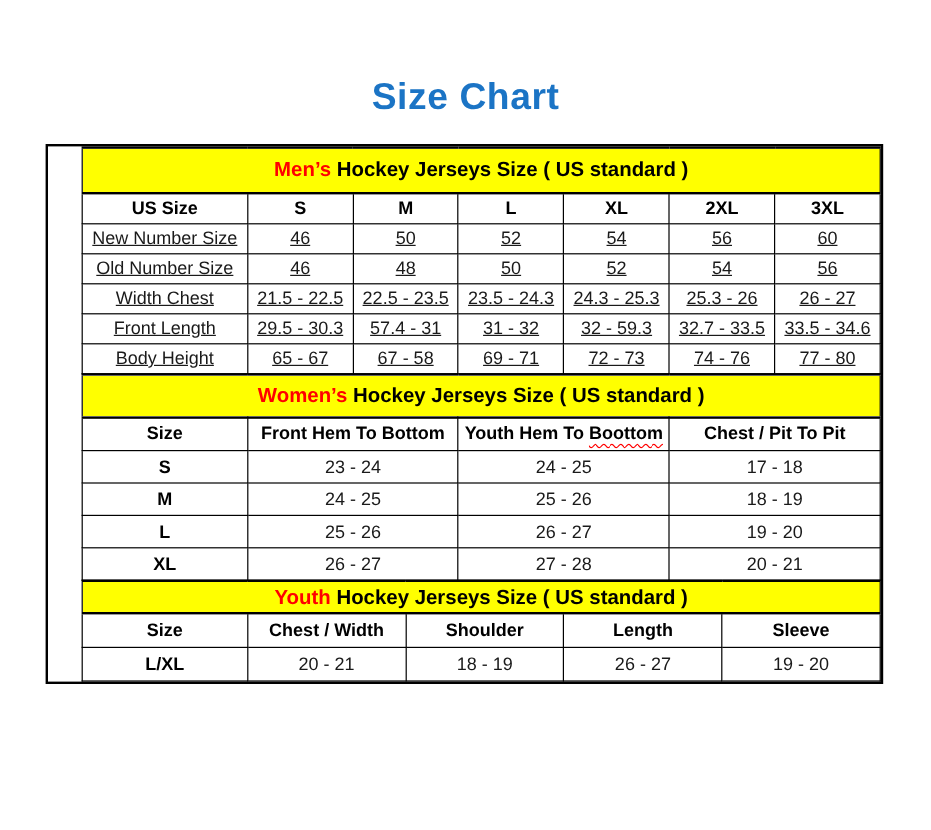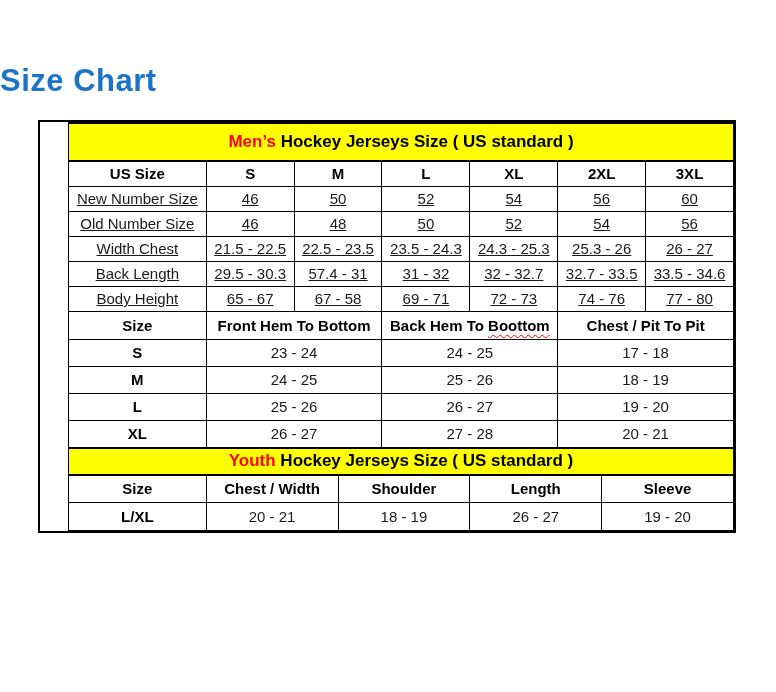--- a/index.html
+++ b/index.html
@@ -10,21 +10,21 @@
   }
   *{box-sizing:border-box;}
   html,body{margin:0;padding:0;}
   body{
     width:776px;height:692px;background:#ffffff;
     font-family:"Liberation Sans", sans-serif;color:#1a1a1a;
     position:relative;overflow:hidden;
   }
   .title{
     position:absolute;top:63px;left:0;width:776px;margin:0;
-    text-align:left;font-size:31px;font-weight:700;
+    text-align:center;font-size:31px;font-weight:700;
     color:var(--title-blue);letter-spacing:0.5px;
   }
   .chart{
     position:absolute;left:38px;top:120px;width:698px;
     border:2px solid var(--border-black);background:#ffffff;padding-left:28px;
   }
   table.tbl{
     border-collapse:collapse;width:100%;table-layout:fixed;
   }
   table.tbl + table.tbl{margin-top:-1px;}
@@ -118,25 +118,25 @@
     <tr class="data">
       <td>Width Chest</td>
       <td>21.5 - 22.5</td>
       <td>22.5 - 23.5</td>
       <td>23.5 - 24.3</td>
       <td>24.3 - 25.3</td>
       <td>25.3 - 26</td>
       <td>26 - 27</td>
     </tr>
     <tr class="data">
-      <td>Back Length</td>
+      <td>Front Length</td>
       <td>29.5 - 30.3</td>
       <td>57.4 - 31</td>
       <td>31 - 32</td>
-      <td>32 - 32.7</td>
+      <td>32 - 59.3</td>
       <td>32.7 - 33.5</td>
       <td>33.5 - 34.6</td>
     </tr>
     <tr class="data">
       <td>Body Height</td>
       <td>65 - 67</td>
       <td>67 - 58</td>
       <td>69 - 71</td>
       <td>72 - 73</td>
       <td>74 - 76</td>
@@ -146,24 +146,27 @@
     </table>
 
   <table class="tbl t-womens">
     <colgroup>
       <col class="c-label">
         <col class="c-w">
         <col class="c-w">
         <col class="c-w">
     </colgroup>
     <tbody>
+        <tr>
+      <td class="section-cell" colspan="4"><span class="red">Women’s</span><span> Hockey Jerseys Size ( US standard )</span></td>
+    </tr>
     <tr class="head">
       <td>Size</td>
       <td>Front Hem To Bottom</td>
-      <td><span>Back Hem To </span><span class="misspelled">Boottom</span></td>
+      <td><span>Youth Hem To </span><span class="misspelled">Boottom</span></td>
       <td>Chest / Pit To Pit</td>
     </tr>
     <tr class="data">
       <td class="rowhead-bold">S</td>
       <td>23 - 24</td>
       <td>24 - 25</td>
       <td>17 - 18</td>
     </tr>
     <tr class="data">
       <td class="rowhead-bold">M</td>

